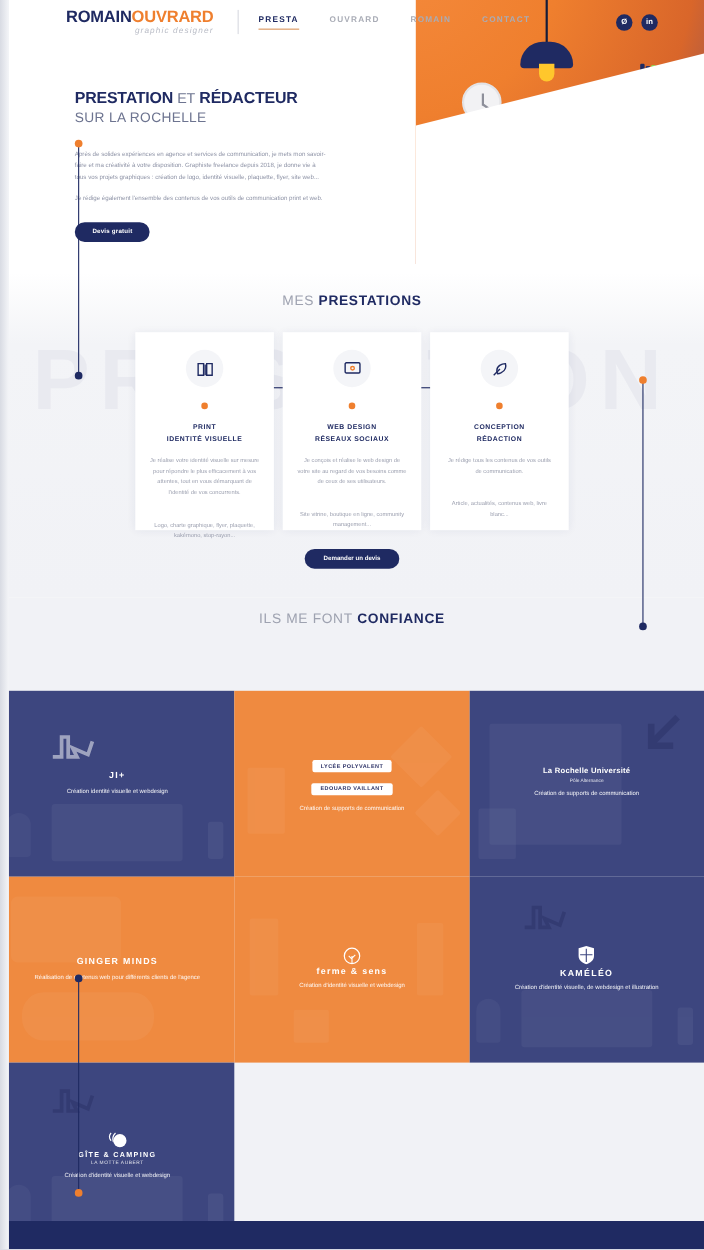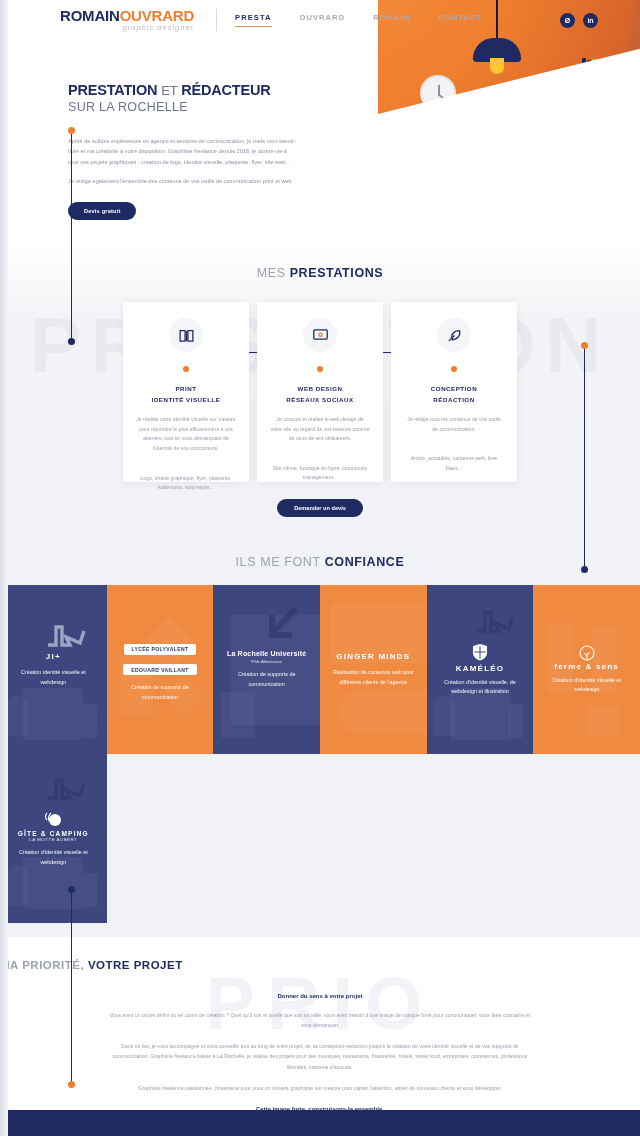--- a/index.html
+++ b/index.html
@@ -107,21 +107,21 @@
   .card-h { font-size:6.2px; font-weight:bold; letter-spacing:0.5px; margin-top:12px; line-height:1.7; color:#1f2a62; }
   .card-p { font-size:5.2px; color:#9a9eae; line-height:1.85; margin-top:10px; }
   .card-p2 { font-size:5.2px; color:#9a9eae; line-height:1.8; margin-top:20px; }
   .card-line { position:absolute; top:104px; height:1px; background:#1f2a62; z-index:4; }
   .cta-wrap { text-align:center; margin-top:14px; position:relative; z-index:5; }
   .btn2 { display:inline-block; background:#1f2a62; color:#fff; font-size:5.6px; font-weight:bold;
     padding:6px 17px; border-radius:12px; }
 
   
   .conf { position:relative; background:#f1f2f6; padding-top:12px; padding-bottom:14px; }
-  .grid { display:grid; grid-template-columns:repeat(6,1fr); width:640px; }
+  .grid { display:grid; grid-template-columns:repeat(3,1fr); width:640px;margin-top:43px; }
   .tile { height:169px; position:relative; overflow:hidden; display:flex; align-items:center; justify-content:center;
     flex-direction:column; text-align:center; color:#fff; }
   .tile.navy { background:#3d467f; }
   .tile.orange { background:#ef8a40; }
   .tile-inner { position:relative; z-index:3; padding:0 10px; }
   .tile-logo { font-size:8px; font-weight:bold; letter-spacing:1.2px; margin-bottom:7px; }
   .tile-cap { font-size:5.4px; line-height:1.7; opacity:.95; }
   .tile-bg { position:absolute; inset:0; z-index:1; opacity:.38; }
   .mock-laptop { position:absolute; left:22%; bottom:14px; width:56%; height:52px; background:rgba(255,255,255,.13);
     border-radius:3px; }
@@ -363,53 +363,53 @@
           <div class="mock-box" style="left:10px; top:18px; width:100px; height:60px; border-radius:6px;"></div>
           <div class="mock-box" style="left:20px; bottom:20px; width:120px; height:44px; border-radius:20px;"></div>
         </div>
         <div class="tile-inner">
           <div class="tile-logo">GINGER MINDS</div>
           <div class="tile-cap">Réalisation de contenus web pour différents clients de l'agence</div>
         </div>
       </div>
 
 
+      <div class="tile orange">
+        <div class="tile-bg">
+          <div class="mock-box" style="left:14px; top:38px; width:26px; height:70px;"></div>
+          <div class="mock-box" style="right:24px; top:42px; width:24px; height:66px;"></div>
+          <div class="mock-box" style="left:54px; bottom:18px; width:32px; height:30px;"></div>
+        </div>
+        <div class="tile-inner">
+          <svg style="width:22px;height:16px;display:block;margin:0 auto 1px;" viewBox="0 0 22 16">
+            <circle cx="11" cy="8" r="7" fill="none" stroke="#fff" stroke-width="1.1"></circle>
+            <path d="M11 15V8M11 10l3-3M11 11l-3-3" stroke="#fff" stroke-width="1"></path>
+          </svg>
+          <div class="tile-logo" style="margin-bottom:5px;">ferme &amp; sens</div>
+          <div class="tile-cap">Création d'identité visuelle et webdesign</div>
+        </div>
+      </div>
+
       <div class="tile navy">
         <div class="tile-bg">
           <div class="mock-plant" style="left:6px;"></div>
           <div class="mock-laptop"></div>
           <div class="mock-phone"></div>
         </div>
         <svg class="arrow-mark" style="left:46px; top:22px; width:48px; height:30px;" viewBox="0 0 48 30">
           <path d="M4 24h8V6h6v18h8l-4-8 14 6 4-12" stroke="#2b3166" stroke-width="3.4" fill="none"></path>
         </svg>
         <div class="tile-inner">
           <svg style="width:16px;height:18px;display:block;margin:0 auto 3px;" viewBox="0 0 16 18">
             <path d="M8 1L15 3v7c0 4-3.5 6.3-7 7.5C4.5 16.3 1 14 1 10V3z" fill="#fff"></path>
             <path d="M8 3.4v12.2" stroke="#3d467f" stroke-width="1"></path>
             <path d="M2.4 9h11.2" stroke="#3d467f" stroke-width="1"></path>
           </svg>
           <div class="tile-logo" style="margin-bottom:5px;">KAMÉLÉO</div>
           <div class="tile-cap">Création d'identité visuelle, de webdesign et illustration</div>
-        </div>
-      </div>
-
-      <div class="tile orange">
-        <div class="tile-bg">
-          <div class="mock-box" style="left:14px; top:38px; width:26px; height:70px;"></div>
-          <div class="mock-box" style="right:24px; top:42px; width:24px; height:66px;"></div>
-          <div class="mock-box" style="left:54px; bottom:18px; width:32px; height:30px;"></div>
-        </div>
-        <div class="tile-inner">
-          <svg style="width:22px;height:16px;display:block;margin:0 auto 1px;" viewBox="0 0 22 16">
-            <circle cx="11" cy="8" r="7" fill="none" stroke="#fff" stroke-width="1.1"></circle>
-            <path d="M11 15V8M11 10l3-3M11 11l-3-3" stroke="#fff" stroke-width="1"></path>
-          </svg>
-          <div class="tile-logo" style="margin-bottom:5px;">ferme &amp; sens</div>
-          <div class="tile-cap">Création d'identité visuelle et webdesign</div>
         </div>
       </div>
 
       <div class="tile navy">
         <div class="tile-bg">
           <div class="mock-plant" style="left:6px;"></div>
           <div class="mock-laptop"></div>
           <div class="mock-phone"></div>
         </div>
         <svg class="arrow-mark" style="left:44px; top:20px; width:48px; height:30px;" viewBox="0 0 48 30">

